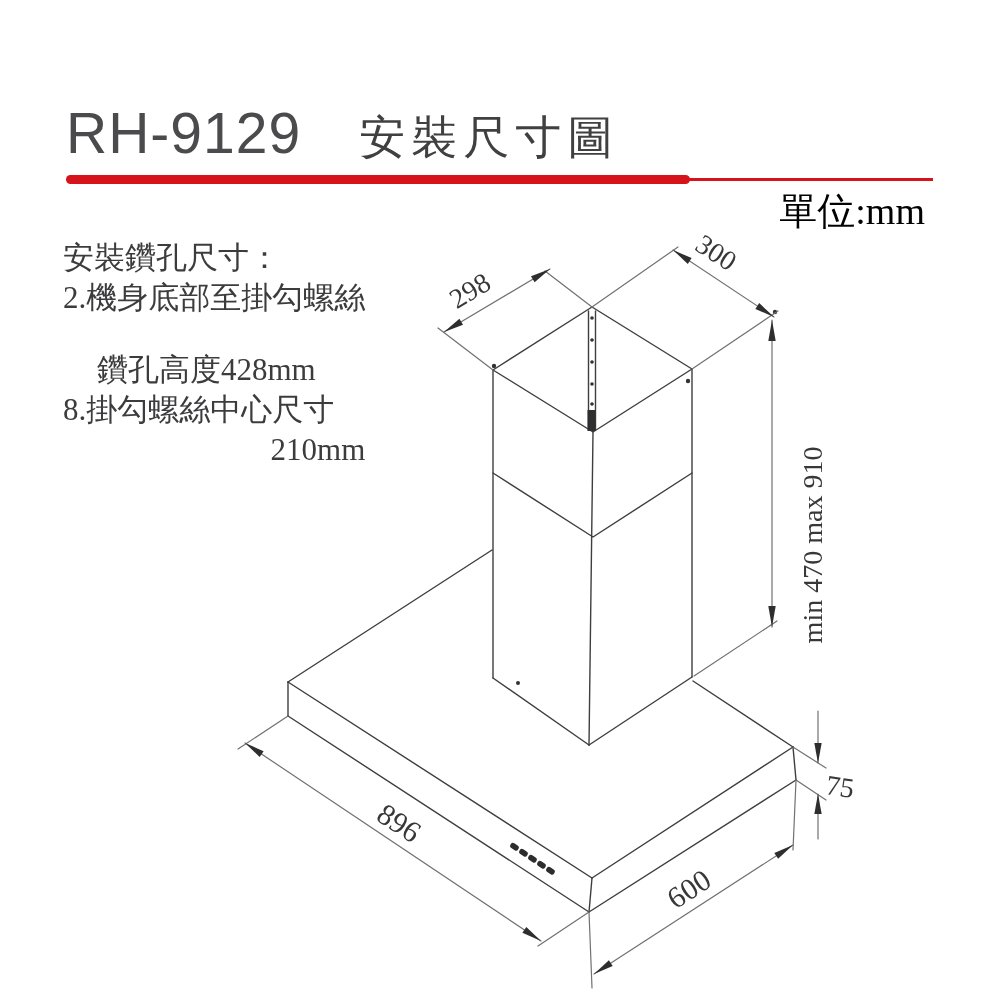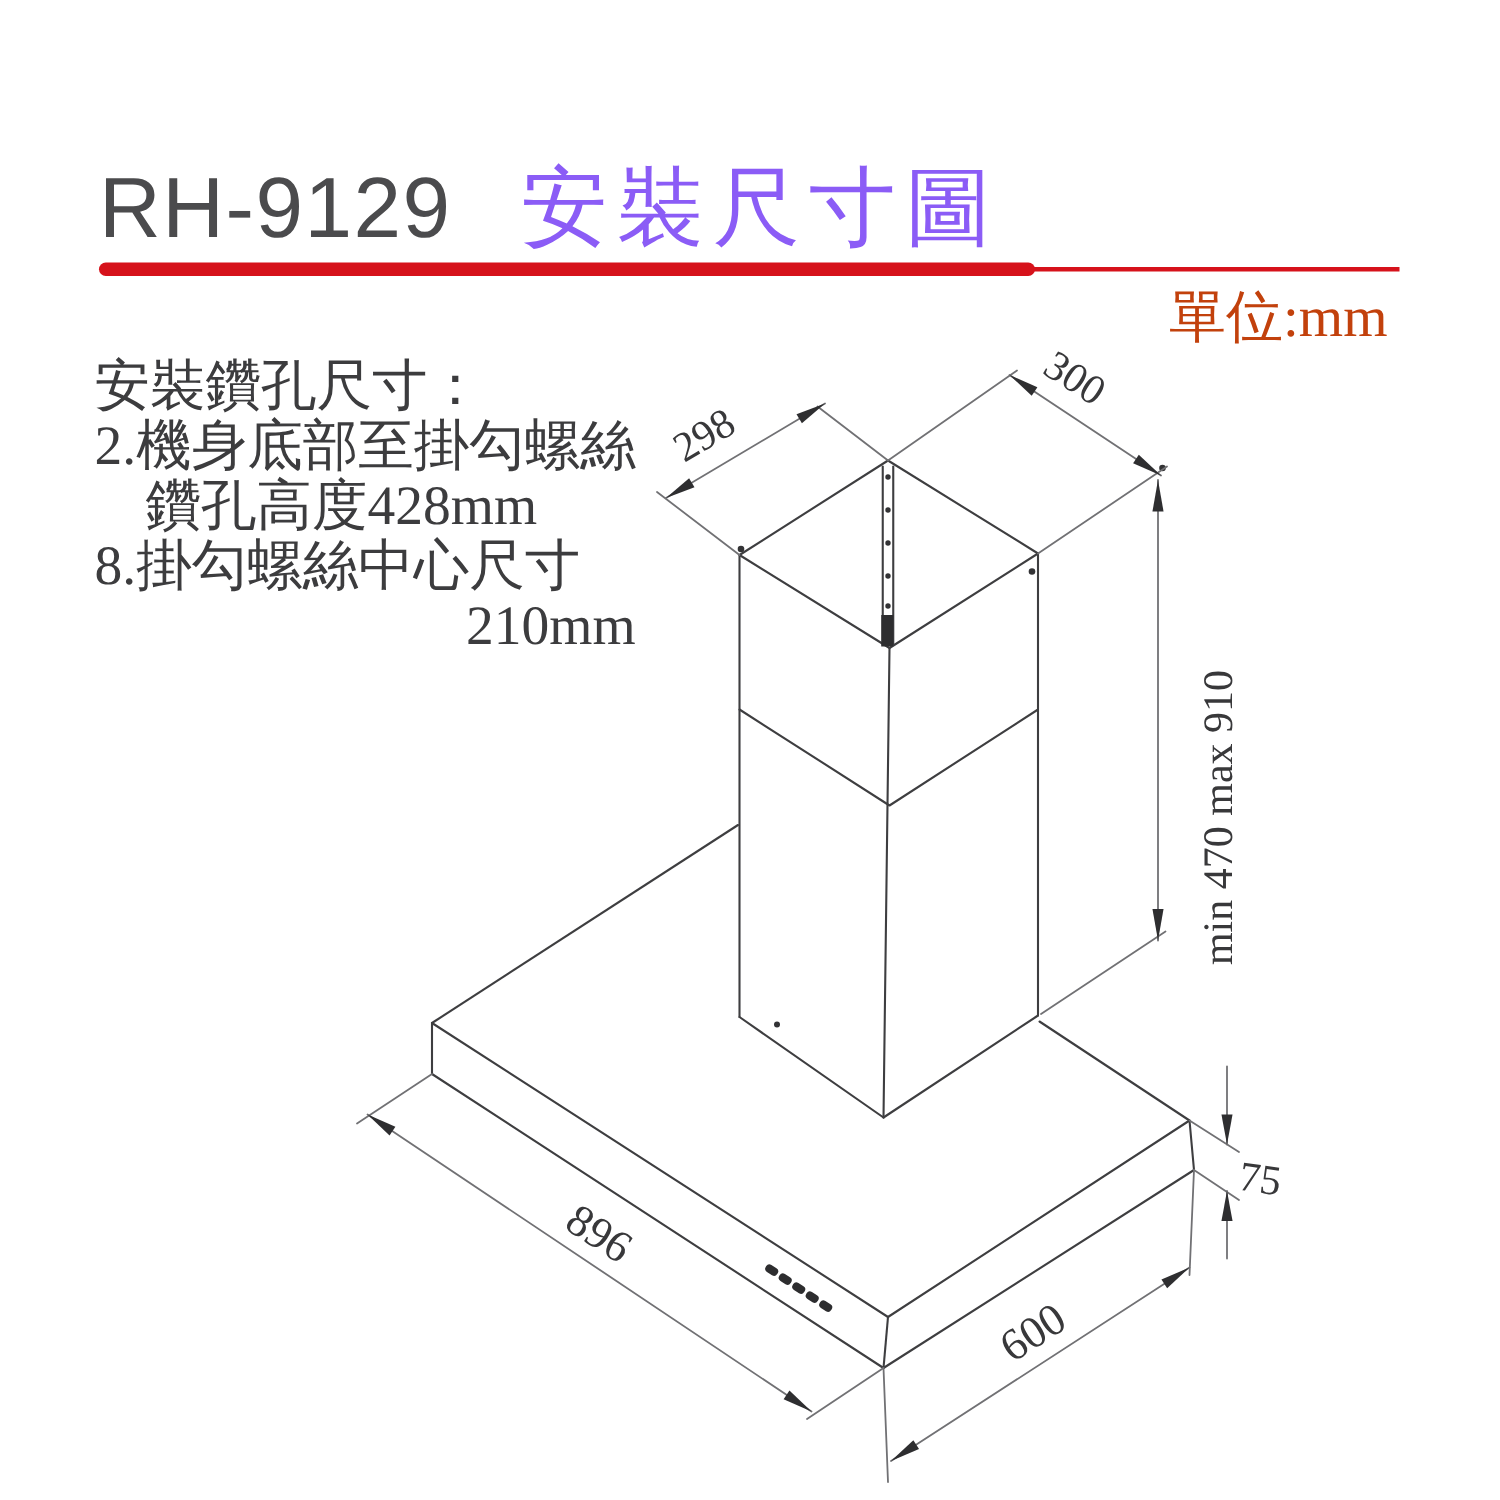--- a/index.html
+++ b/index.html
@@ -1,27 +1,27 @@
 <!DOCTYPE html>
 <html><head>
 <meta charset="utf-8">
 <style>
   html,body{margin:0;padding:0;background:#ffffff;}
   #page{position:relative;width:1000px;height:1000px;background:#ffffff;overflow:hidden;
         font-family:"Liberation Serif", serif;color:#3a3a3c;}
   
   #title-row{position:absolute;left:66px;top:100px;display:flex;align-items:baseline;gap:46px;}
   #title-model{font-family:"Liberation Sans", sans-serif;font-size:57px;color:#4b4b4d;letter-spacing:1px;}
-  #title-cn{font-family:"Liberation Serif", serif;font-size:58px;color:#8b5cf6;letter-spacing:6px;}
+  #title-cn{font-family:"Liberation Serif", serif;font-size:46px;color:#404040;letter-spacing:6px;margin-left:12px;}
   .accent-bar{position:absolute;left:66px;top:175px;width:624px;height:9px;border-radius:5px;background:#d6121b;}
   .accent-line{position:absolute;left:688px;top:178px;width:245px;height:3px;background:#d6121b;}
-  #unit-label{position:absolute;left:740px;top:186px;width:185px;text-align:right;font-size:38px;color:#c2410c;}
+  #unit-label{position:absolute;left:740px;top:186px;width:185px;text-align:right;font-size:38px;color:#000000;}
   
-  #notes{position:absolute;left:63px;top:238px;font-size:37px;line-height:40px;color:#3c3c3e;}
-  #notes .indent-a{padding-left:34px;}
+  #notes{position:absolute;left:63px;top:238px;font-size:31px;line-height:40px;color:#3c3c3e;}
+  #notes .indent-a{padding-left:34px;margin-top:32px;}
   #notes .indent-b{padding-left:52px;text-align:right;}
   
   .dim{position:absolute;font-size:28px;color:#38383a;white-space:nowrap;transform-origin:center;}
   svg{position:absolute;left:0;top:0;}
   .obj{stroke:#3e3e40;stroke-width:1.4;fill:none;stroke-linejoin:round;stroke-linecap:round;}
   .dimln{stroke:#717174;stroke-width:1.2;fill:none;stroke-linecap:round;}
   .arrow{fill:#2e2e30;stroke:none;}
   .dot{fill:#333335;stroke:none;}
 </style>
 </head>

